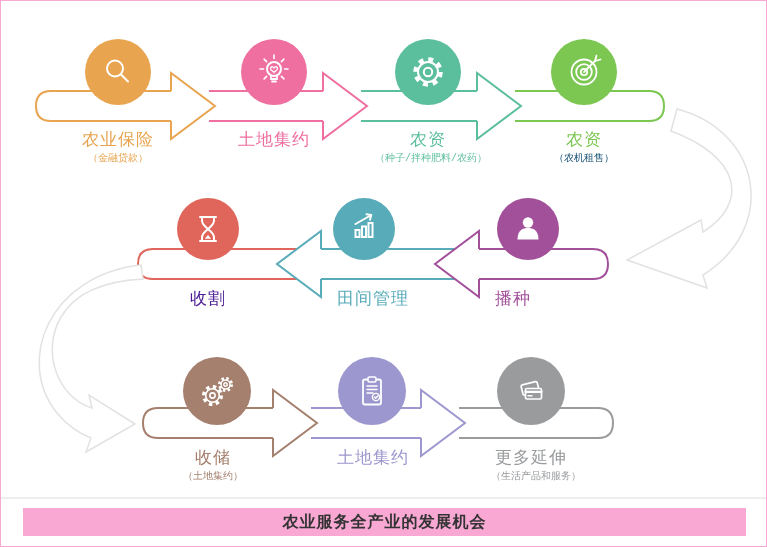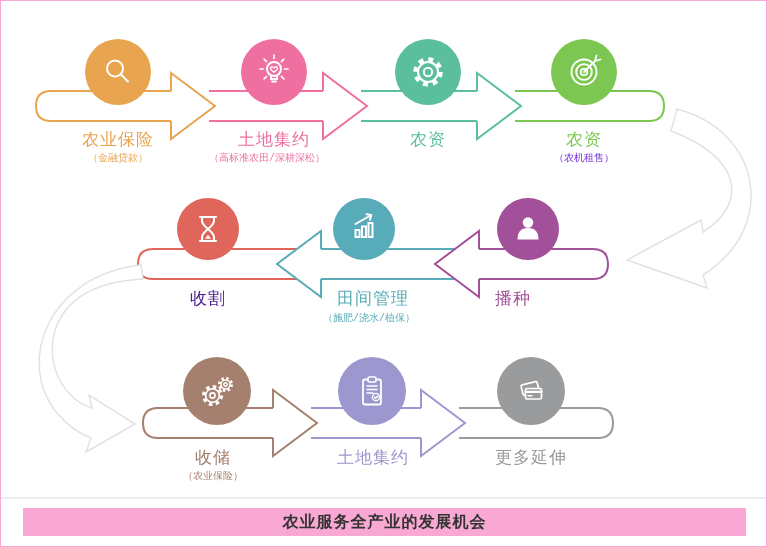--- a/index.html
+++ b/index.html
@@ -74,42 +74,42 @@
           <line x1="-7.4" y1="-10.4" x2="-9.9" y2="-12.9"></line>
         <line x1="10.5" y1="-3" x2="14" y2="-3"></line>
           <line x1="-10.5" y1="-3" x2="-14" y2="-3"></line>
         <line x1="7.4" y1="4.4" x2="9.9" y2="6.9"></line>
           <line x1="-7.4" y1="4.4" x2="-9.9" y2="6.9"></line>
       </g>
       <path d="M 0,0.5 C -1,-1 -3.5,-1.5 -3.5,-3.5 C -3.5,-5 -2,-5.8 -1,-5 C -0.3,-4.5 0,-4 0,-4 C 0,-4 0.3,-4.5 1,-5 C 2,-5.8 3.5,-5 3.5,-3.5 C 3.5,-1.5 1,-1 0,0.5 Z" stroke-width="1.3"></path>
     </svg>
   </div>
   <div class="lbl" style="left:273px; top:127px; color:#EE6FA0;">土地集约</div>
-  <div class="sub" style="left:266px; top:150px; color:#EE6FA0;">（高标准农田/深耕深松）</div>
 
   <div class="circle" style="left:394px; top:38px; width:66px; height:66px; background:#5BBE9C;">
     <svg class="icon" width="42" height="42" viewBox="-21 -21 42 42" fill="none" stroke="#fff" stroke-linecap="butt">
       <circle r="12.5" stroke-width="4.5" stroke-dasharray="4.9 4.9"></circle>
       <circle r="10" stroke-width="2"></circle>
       <circle r="4.2" stroke-width="2"></circle>
     </svg>
   </div>
   <div class="lbl" style="left:427px; top:127px; color:#5BBE9C;">农资</div>
+  <div class="sub" style="left:430px; top:150px; color:#5BBE9C;">（种子/拌种肥料/农药）</div>
 
   <div class="circle" style="left:550px; top:38px; width:66px; height:66px; background:#7CC751;">
     <svg class="icon" width="42" height="42" viewBox="-21 -21 42 42" fill="none" stroke="#fff" stroke-width="1.8" stroke-linecap="round">
       <circle r="12.5"></circle>
         <circle r="7.8"></circle>
         <circle r="3.2"></circle>
       <line x1="0" y1="0" x2="11" y2="-11"></line>
       <path d="M 11,-11 L 12.5,-16.5 M 11,-11 L 16.5,-12.5"></path>
     </svg>
   </div>
   <div class="lbl" style="left:583px; top:127px; color:#7CC751;">农资</div>
-  <div class="sub" style="left:583px; top:150px; color:#6d28d9;">（农机租售）</div>
+  <div class="sub" style="left:583px; top:150px; color:#0c4a6e;">（农机租售）</div>
 
   <div class="circle" style="left:176px; top:197px; width:62px; height:62px; background:#E0655B;">
     <svg class="icon" width="40" height="40" viewBox="-20 -20 40 40" fill="none" stroke="#fff" stroke-width="2" stroke-linecap="round">
       <line x1="-8" y1="-12" x2="8" y2="-12"></line>
         <line x1="-8" y1="12" x2="8" y2="12"></line>
       <path d="M -6,-12 V -8.5 C -6,-4.5 -2.5,-2.5 0,0 C 2.5,-2.5 6,-4.5 6,-8.5 V -12"></path>
       <path d="M -6,12 V 8.5 C -6,4.5 -2.5,2.5 0,0 C 2.5,2.5 6,4.5 6,8.5 V 12"></path>
       <path d="M -3.2,9.8 H 3.2 L 0,6 Z" fill="#fff" stroke="none"></path>
     </svg>
   </div>
@@ -118,21 +118,20 @@
   <div class="circle" style="left:332px; top:197px; width:62px; height:62px; background:#58ABB8;">
     <svg class="icon" width="40" height="40" viewBox="-20 -20 40 40" fill="none" stroke="#fff" stroke-width="2" stroke-linecap="round">
       <rect x="-8.5" y="1" width="4" height="7"></rect>
       <rect x="-2" y="-2.5" width="4" height="10.5"></rect>
       <rect x="4.5" y="-6" width="4" height="14"></rect>
       <line x1="-8.5" y1="-5" x2="6.5" y2="-13.5"></line>
       <path d="M 2.5,-14.8 L 7.2,-14 L 6,-9.2"></path>
     </svg>
   </div>
   <div class="lbl" style="left:372px; top:286px; color:#58ABB8;">田间管理</div>
-  <div class="sub" style="left:368px; top:310px; color:#58ABB8;">（施肥/浇水/植保）</div>
 
   <div class="circle" style="left:496px; top:197px; width:62px; height:62px; background:#A3509A;">
     <svg class="icon" width="40" height="40" viewBox="-20 -20 40 40" fill="none">
       <circle cx="0" cy="-6.5" r="5.2" fill="#fff"></circle>
       <path d="M -10.5,10.5 C -10.5,0.5 -4.5,-1 0,-1 C 4.5,-1 10.5,0.5 10.5,10.5 Z" fill="#fff"></path>
     </svg>
   </div>
   <div class="lbl" style="left:512px; top:286px; color:#A3509A;">播种</div>
 
   <div class="circle" style="left:182px; top:356px; width:68px; height:68px; background:#A5806E;">
@@ -143,21 +142,21 @@
         <circle r="2.6" stroke-width="1.6"></circle>
       </g>
       <g transform="translate(8.5,-6.5)">
         <circle r="6" stroke-width="3" stroke-dasharray="2.36 2.36"></circle>
         <circle r="4.5" stroke-width="1.5"></circle>
         <circle r="1.7" stroke-width="1.5"></circle>
       </g>
     </svg>
   </div>
   <div class="lbl" style="left:212px; top:445px; color:#A5806E;">收储</div>
-  <div class="sub" style="left:212px; top:468px; color:#A5806E;">（农业保险）</div>
+  <div class="sub" style="left:212px; top:468px; color:#A5806E;">（土地集约）</div>
 
   <div class="circle" style="left:337px; top:356px; width:68px; height:68px; background:#9C97CE;">
     <svg class="icon" width="42" height="42" viewBox="-21 -21 42 42" fill="none" stroke="#fff" stroke-linecap="round">
       <rect x="-9" y="-11.5" width="18" height="25" rx="2" stroke-width="1.8"></rect>
       <rect x="-4" y="-14" width="8" height="5" rx="1.5" stroke-width="1.6" fill="#9C97CE"></rect>
       <path d="M -5,-5 H 5 M -5,-1.5 H 5 M -5,2 H 1" stroke-width="1.4"></path>
       <circle cx="4" cy="6" r="3.6" stroke-width="1.4"></circle>
       <path d="M 2.5,6 l 1.2,1.3 l 2.3,-2.6" stroke-width="1.3"></path>
     </svg>
   </div>
@@ -167,18 +166,19 @@
     <svg class="icon" width="42" height="42" viewBox="-21 -21 42 42" fill="none" stroke="#fff" stroke-linecap="round">
       <g transform="rotate(-14)">
         <rect x="-8.5" y="-8" width="16.5" height="10.5" rx="1.5" stroke-width="1.7"></rect>
       </g>
       <rect x="-5.5" y="-2.5" width="16" height="10.5" rx="1.5" stroke-width="1.7" fill="#999B9D"></rect>
       <line x1="-5.5" y1="0.8" x2="10.5" y2="0.8" stroke-width="2.2"></line>
       <line x1="-3" y1="4.8" x2="1" y2="4.8" stroke-width="1.4"></line>
     </svg>
   </div>
   <div class="lbl" style="left:530px; top:445px; color:#999B9D;">更多延伸</div>
+  <div class="sub" style="left:535px; top:468px; color:#999B9D;">（生活产品和服务）</div>
 
   <div class="banner">
     <span>农业服务全产业的发展机会</span>
   </div>
 
 </div>
 
 </body></html>

